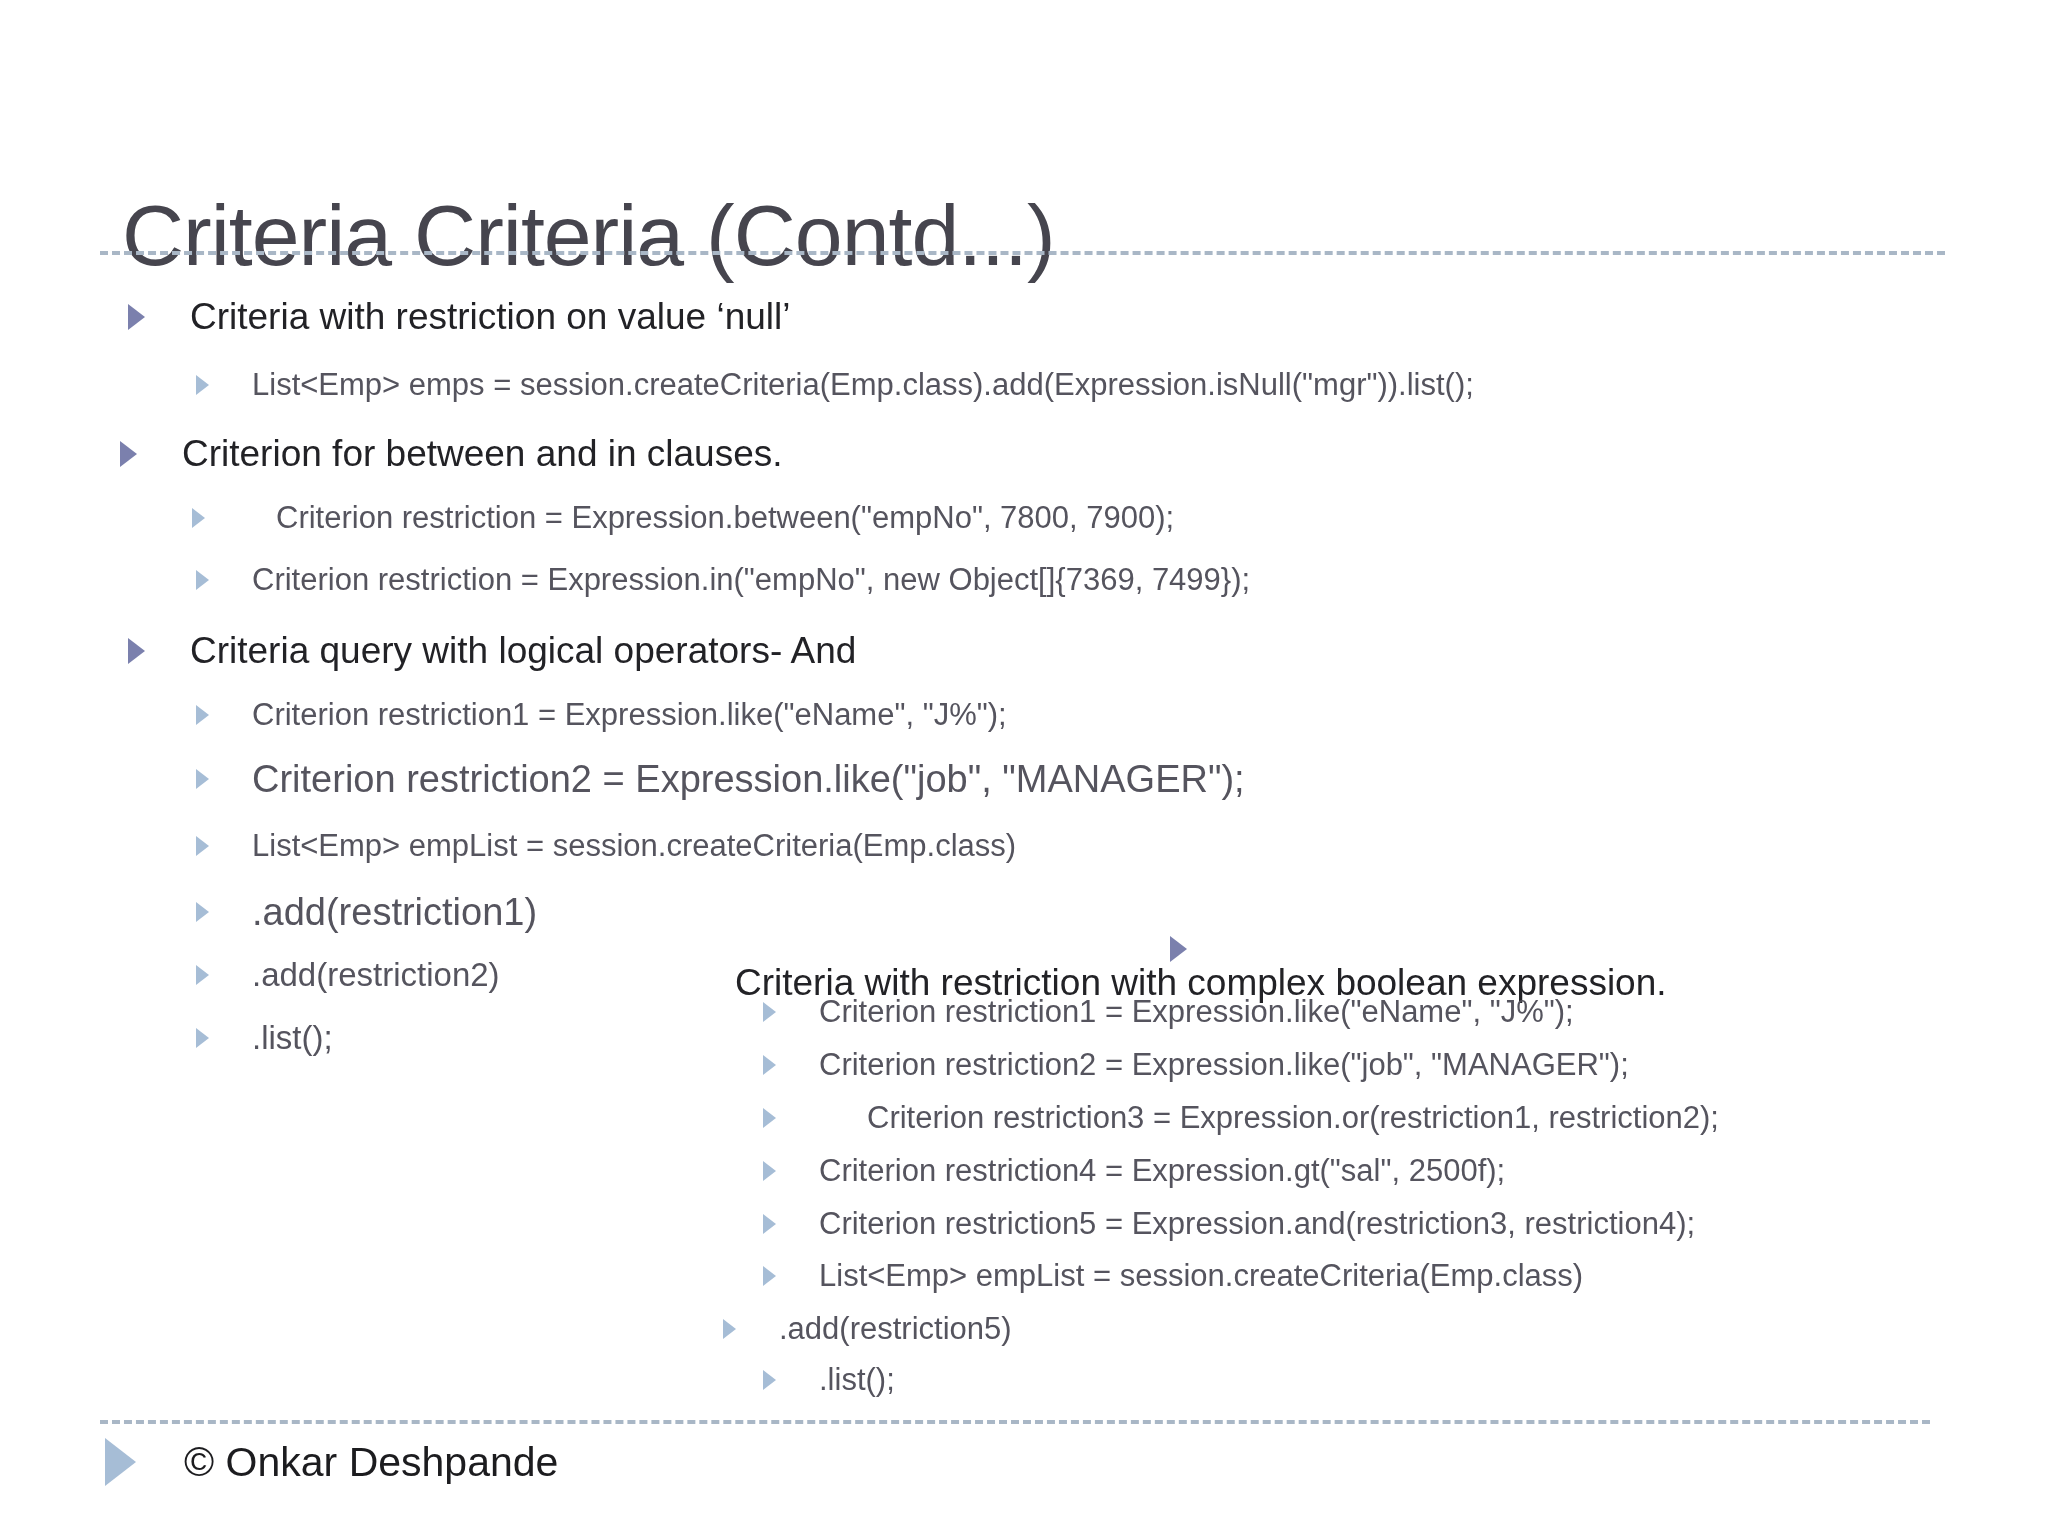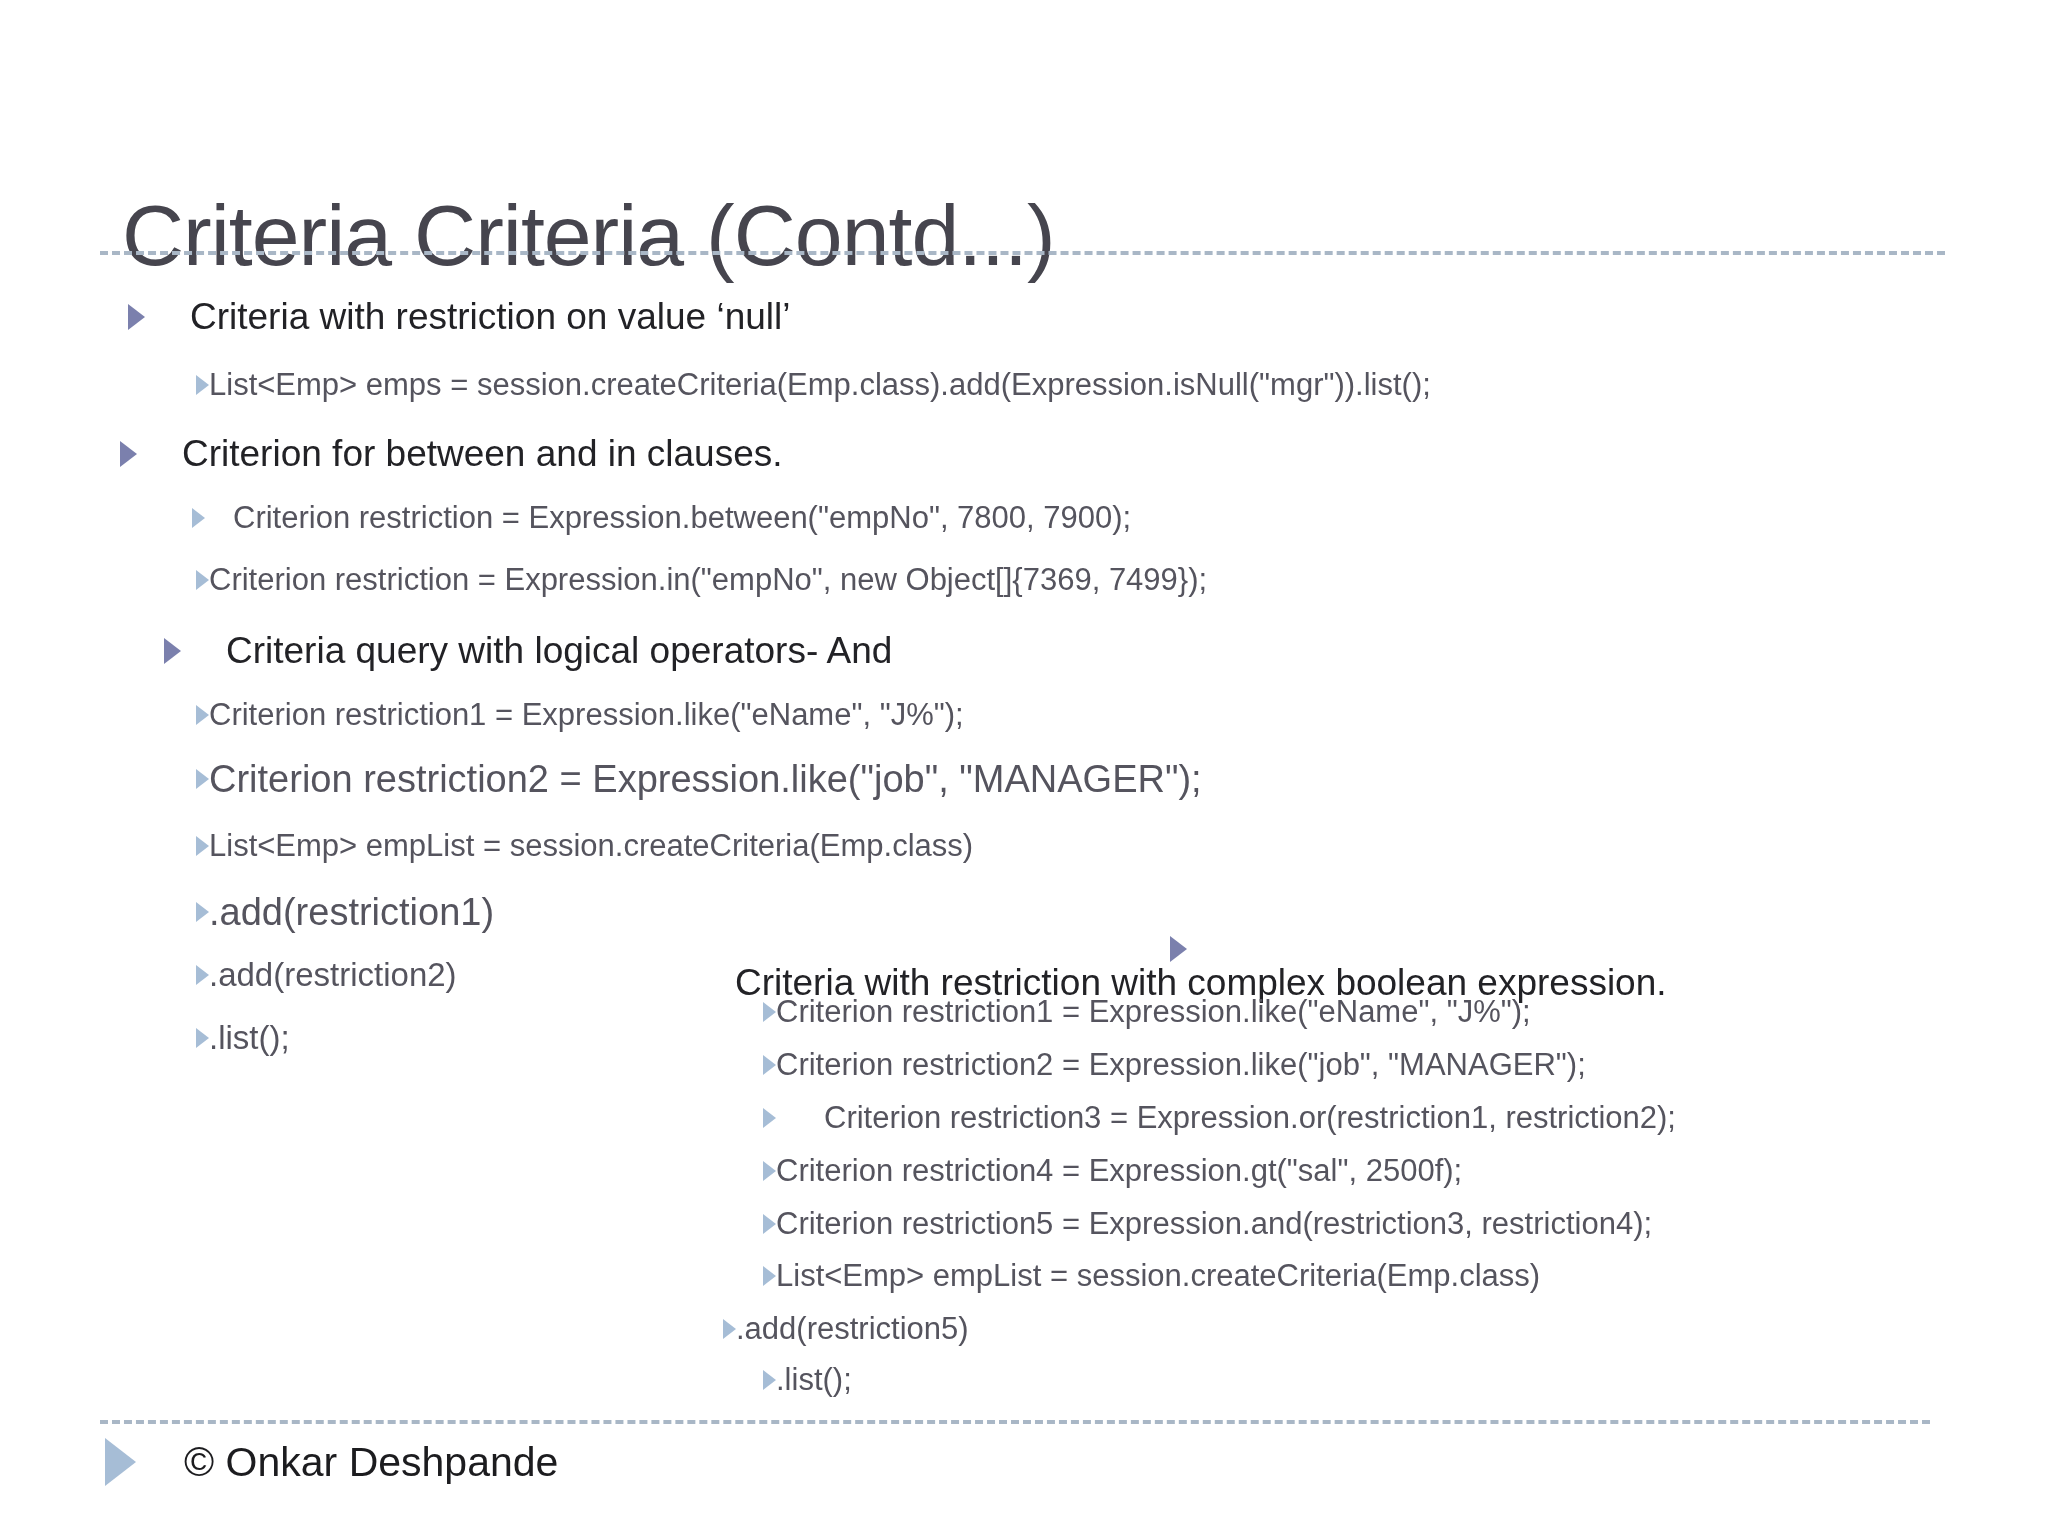--- a/index.html
+++ b/index.html
@@ -56,21 +56,21 @@
     border-left: 13px solid #a6bdd6;
   }
   .tri.footer-tri {
     border-top: 24px solid transparent;
     border-bottom: 24px solid transparent;
     border-left: 31px solid #a6bdd6;
   }
   .lvl1 { font-size: 37px; color: #222226; }
   .lvl1 .txt { margin-left: 45px; }
   .lvl2 { font-size: 31px; color: #55545e; }
-  .lvl2 .txt { }
+  .lvl2 .txt { margin-left: 43px; }
   .lvl2.big { font-size: 38px; }
   .lvl2.mid { font-size: 33px; }
   .footer-row {
     position: absolute;
     left: 105px;
     top: 1438px;
     display: flex;
     align-items: center;
     gap: 16px;
   }
@@ -102,21 +102,21 @@
     <span class="txt">Criterion for between and in clauses.</span>
   </div>
   <div class="row lvl2" style="left:192px; top:501px;gap:28px;">
     <span class="tri l2"></span>
     <span class="txt">Criterion restriction = Expression.between("empNo", 7800, 7900);</span>
   </div>
   <div class="row lvl2" style="left:196px; top:563px;">
     <span class="tri l2"></span>
     <span class="txt">Criterion restriction = Expression.in("empNo", new Object[]{7369, 7499});</span>
   </div>
-  <div class="row lvl1" style="left:128px; top:630px;margin-left:36px;">
+  <div class="row lvl1" style="left:128px; top:630px;">
     <span class="tri l1"></span>
     <span class="txt">Criteria query with logical operators- And</span>
   </div>
   <div class="row lvl2" style="left:196px; top:698px;">
     <span class="tri l2"></span>
     <span class="txt">Criterion restriction1 = Expression.like("eName", "J%");</span>
   </div>
   <div class="row lvl2 big" style="left:196px; top:758px;">
     <span class="tri l2"></span>
     <span class="txt">Criterion restriction2 = Expression.like("job", "MANAGER");</span>

